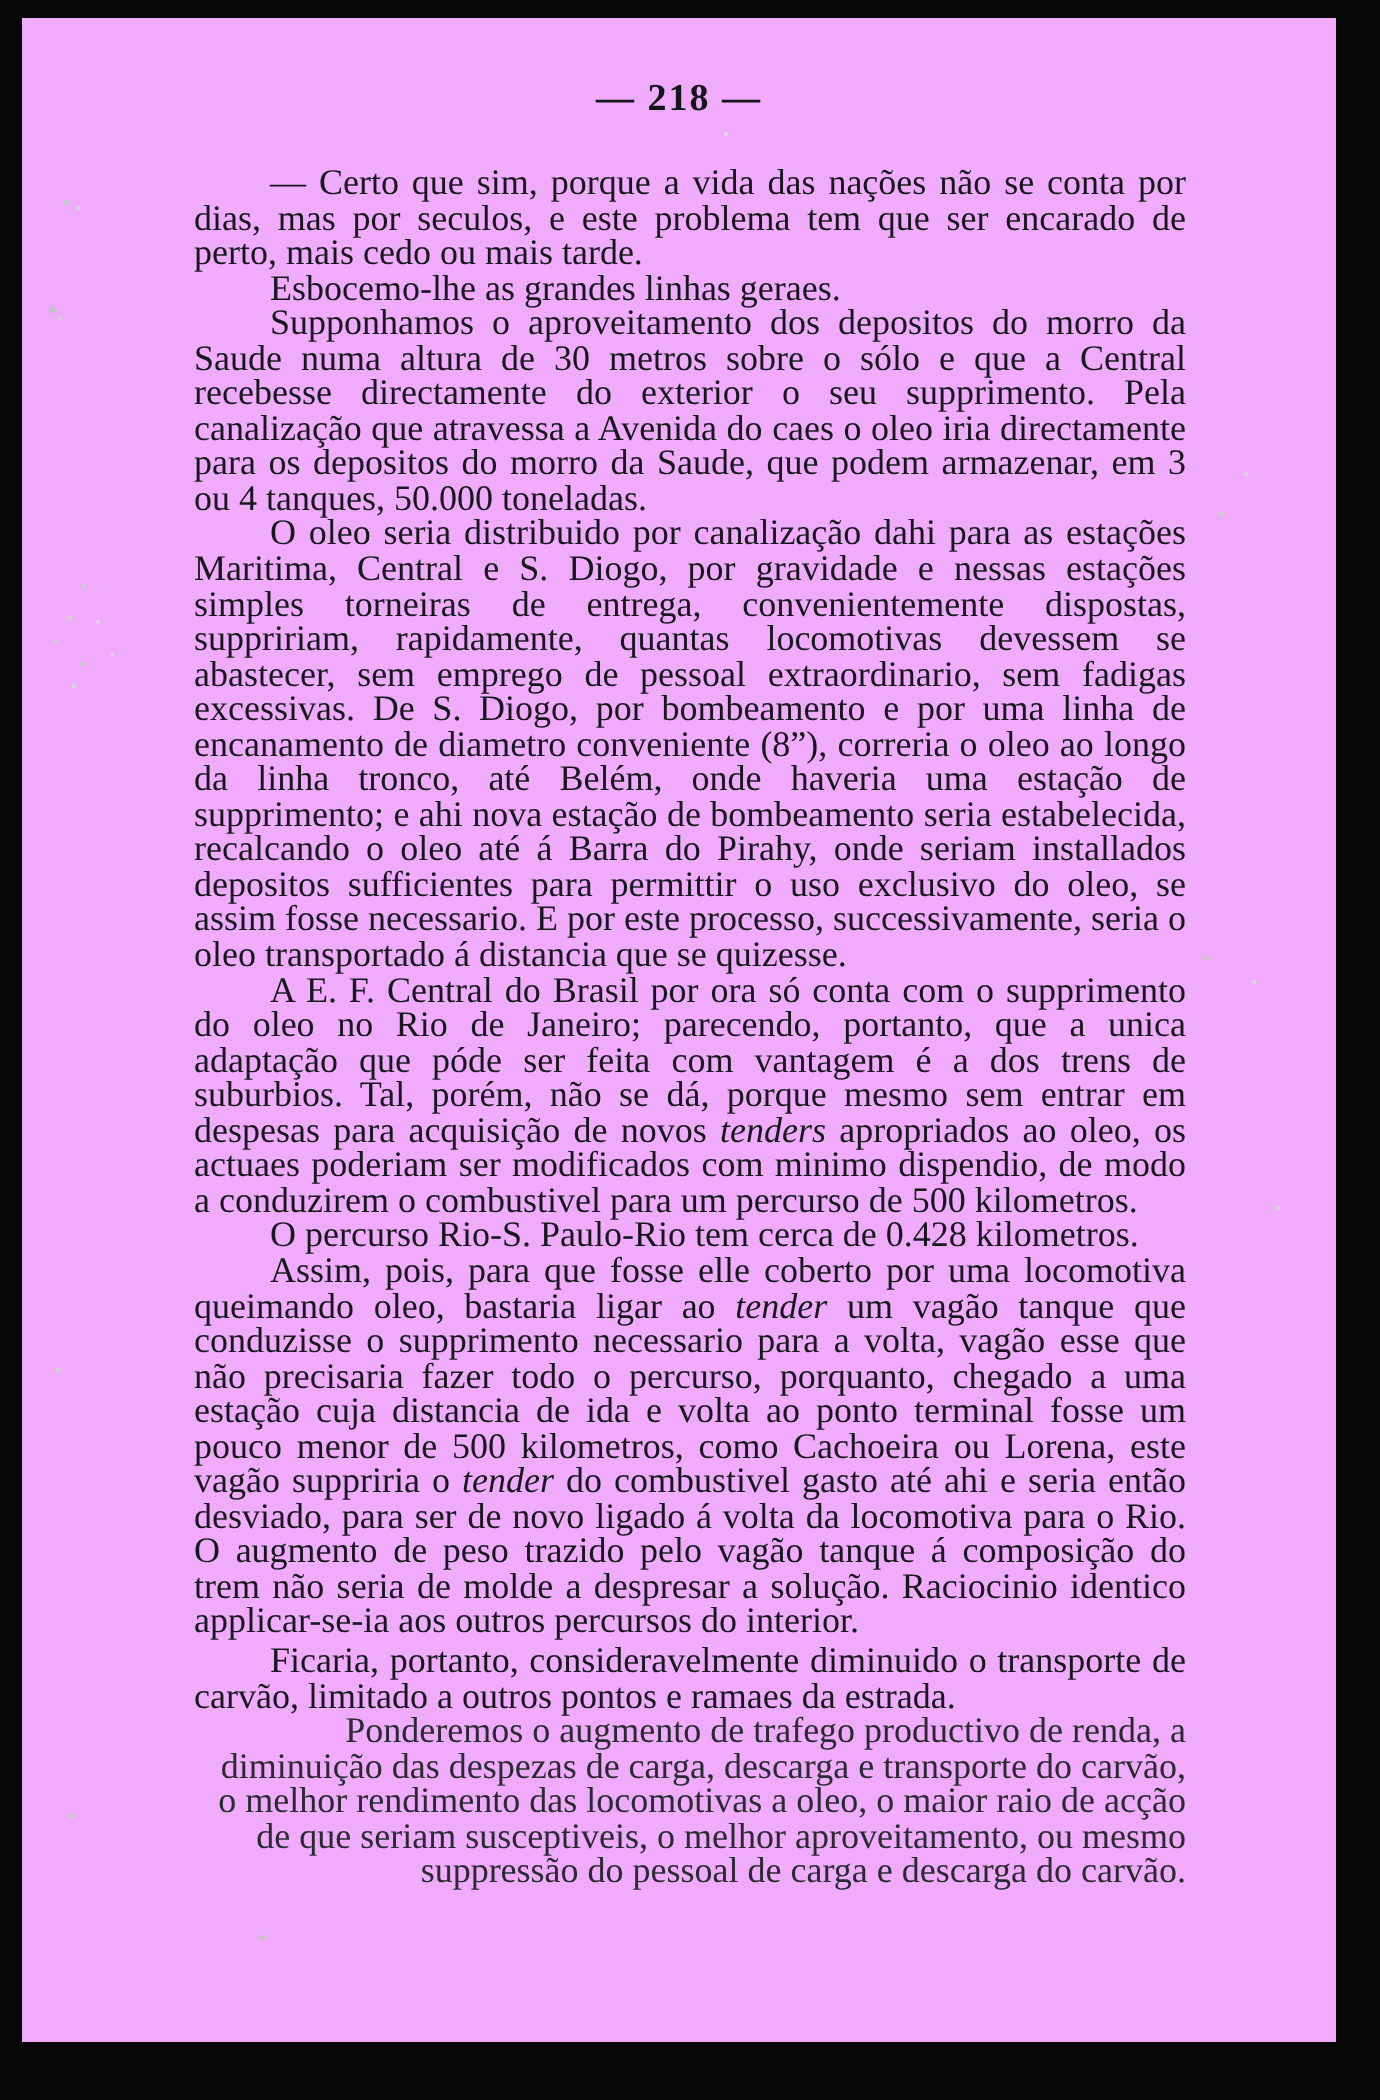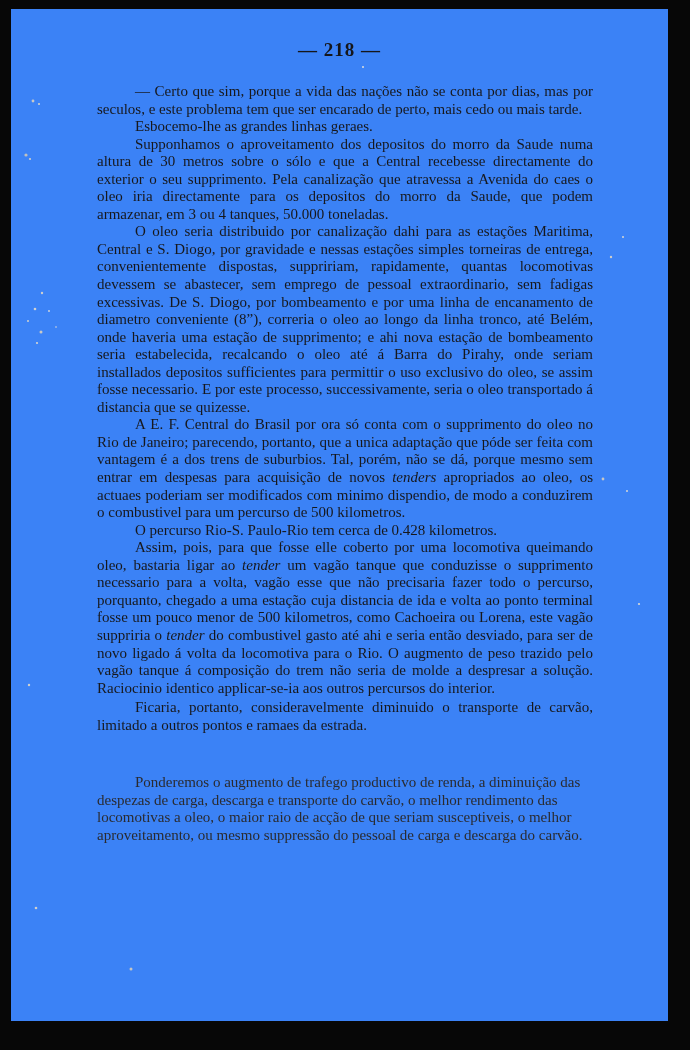--- a/index.html
+++ b/index.html
@@ -24,21 +24,21 @@
     box-sizing: border-box;
   }
 
   
   #paper {
     position: absolute;
     left: 11px;
     top: 9px;
     width: 657px;
     height: 1012px;
-    background: #3b82f6;
+    background: #f0abfc;
     box-sizing: border-box;
     overflow: hidden;
   }
 
   #page-number {
     position: absolute;
     top: 30px;
     left: 0;
     width: 657px;
     text-align: center;
@@ -48,38 +48,37 @@
     color: #15161a;
     font-family: "Liberation Serif", "DejaVu Serif", serif;
   }
 
   #body-text {
     position: absolute;
     left: 86px;
     top: 74px;
     width: 496px;
     color: #17181c;
-    font-size: 15px;
+    font-size: 18px;
     line-height: 17.55px;
     text-align: justify;
     text-justify: inter-word;
     font-family: "Liberation Serif", "DejaVu Serif", serif;
   }
 
   #body-text p {
     margin: 0 0 0 0;
     text-indent: 38px;
     text-align: justify;
   }
   #body-text p.gap {
     margin-top: 2px;
   }
   #body-text p:last-child {
-    text-align: left;
-    margin-top: 40px;
+    text-align: right;
   }
 
   
   .ink-light { color: #2a2b30; }
 
   em { font-style: italic; }
 
   
   #speckles { position:absolute; left:0; top:0; width:657px; height:1012px; pointer-events:none; }
 </style>

